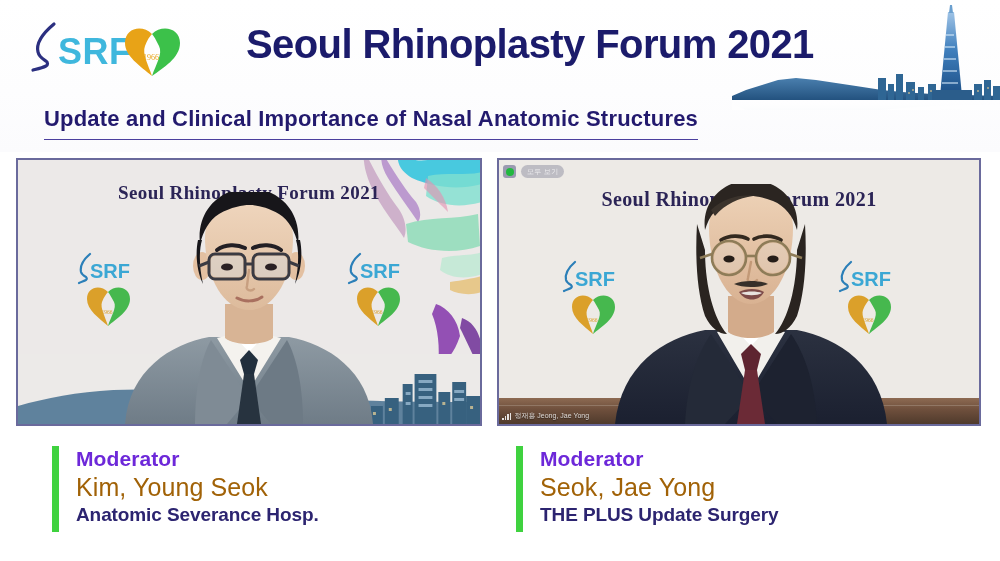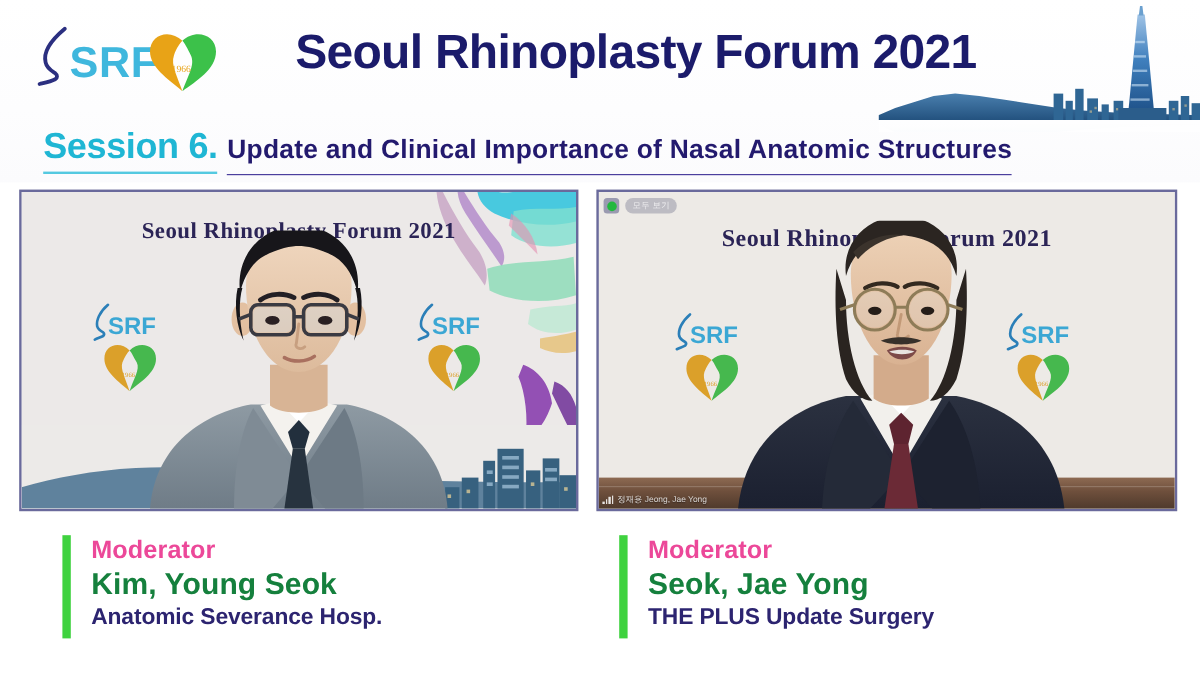--- a/index.html
+++ b/index.html
@@ -181,27 +181,27 @@
   .cap-right { left: 516px; }
   .cap-bar {
     width: 7px; height: 86px;
     background: #3fd23f;
     margin-right: 17px;
     flex: none;
   }
   .cap-text { padding-top: 1px; }
   .cap-role {
     font-size: 21px; font-weight: bold;
-    color: #ec4899;
+    color: #6d28d9;
     letter-spacing: 0.1px;
     line-height: 1.16;
   }
   .cap-name {
-    font-size: 25px; font-weight: bold;
-    color: #15803d;
+    font-size: 25px; font-weight: normal;
+    color: #a16207;
     letter-spacing: 0.1px;
     line-height: 1.22;
     margin-top: 1px;
   }
   .cap-affil {
     font-size: 19px; font-weight: bold;
     color: #2c2470;
     letter-spacing: -0.1px;
     line-height: 1.2;
     margin-top: 1px;
@@ -284,21 +284,20 @@
         <path d="M128 18 C118 8 101 12 101 27 C101 40 116 50 128 60 C124 48 118 38 121 30 C123 24 126 20 128 18 Z" fill="#e8a317"></path>
 
         <path d="M128 18 C138 8 156 12 156 27 C156 42 139 52 128 60 C132 48 139 38 135 30 C132 24 130 20 128 18 Z" fill="#3cc14a"></path>
         <text x="127" y="44" font-family="Liberation Serif, serif" font-size="8" fill="#e8a317" text-anchor="middle">1966</text>
       </svg>
     </div>
 
     <div class="main-title">Seoul Rhinoplasty Forum 2021</div>
 
     <div class="session-line">
-      <span class="session-num">Session 6.</span>
       <span class="session-topic">Update and Clinical Importance of Nasal Anatomic Structures</span>
     </div>
   </div>
 
   <div class="panel panel-left">
     <div class="vbg">
 
       <div class="brush">
         <svg viewBox="0 0 140 270" xmlns="http://www.w3.org/2000/svg">
           <path d="M56 -6 C72 6 86 4 104 -4 L140 -10 L140 26 C118 32 92 30 70 20 C60 14 54 6 56 -6 Z" fill="#2cc3dd" opacity=".85"></path>

